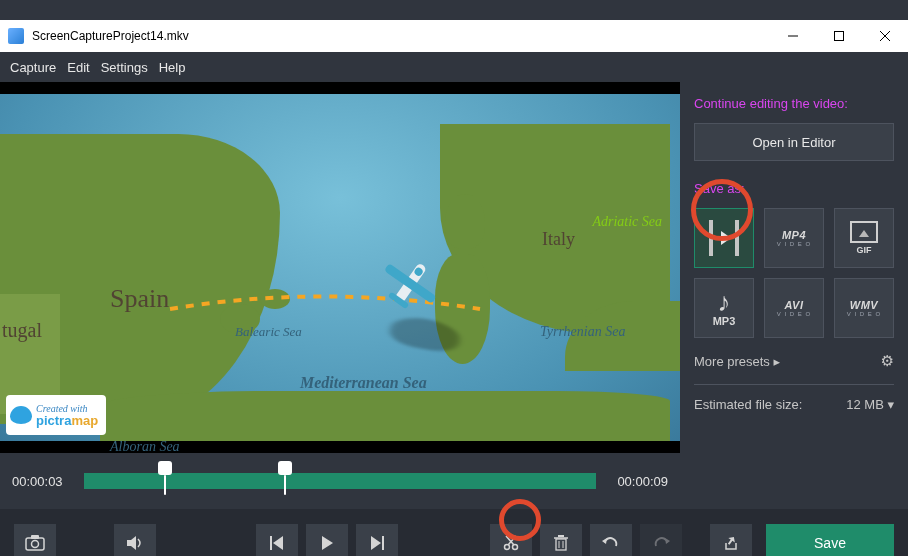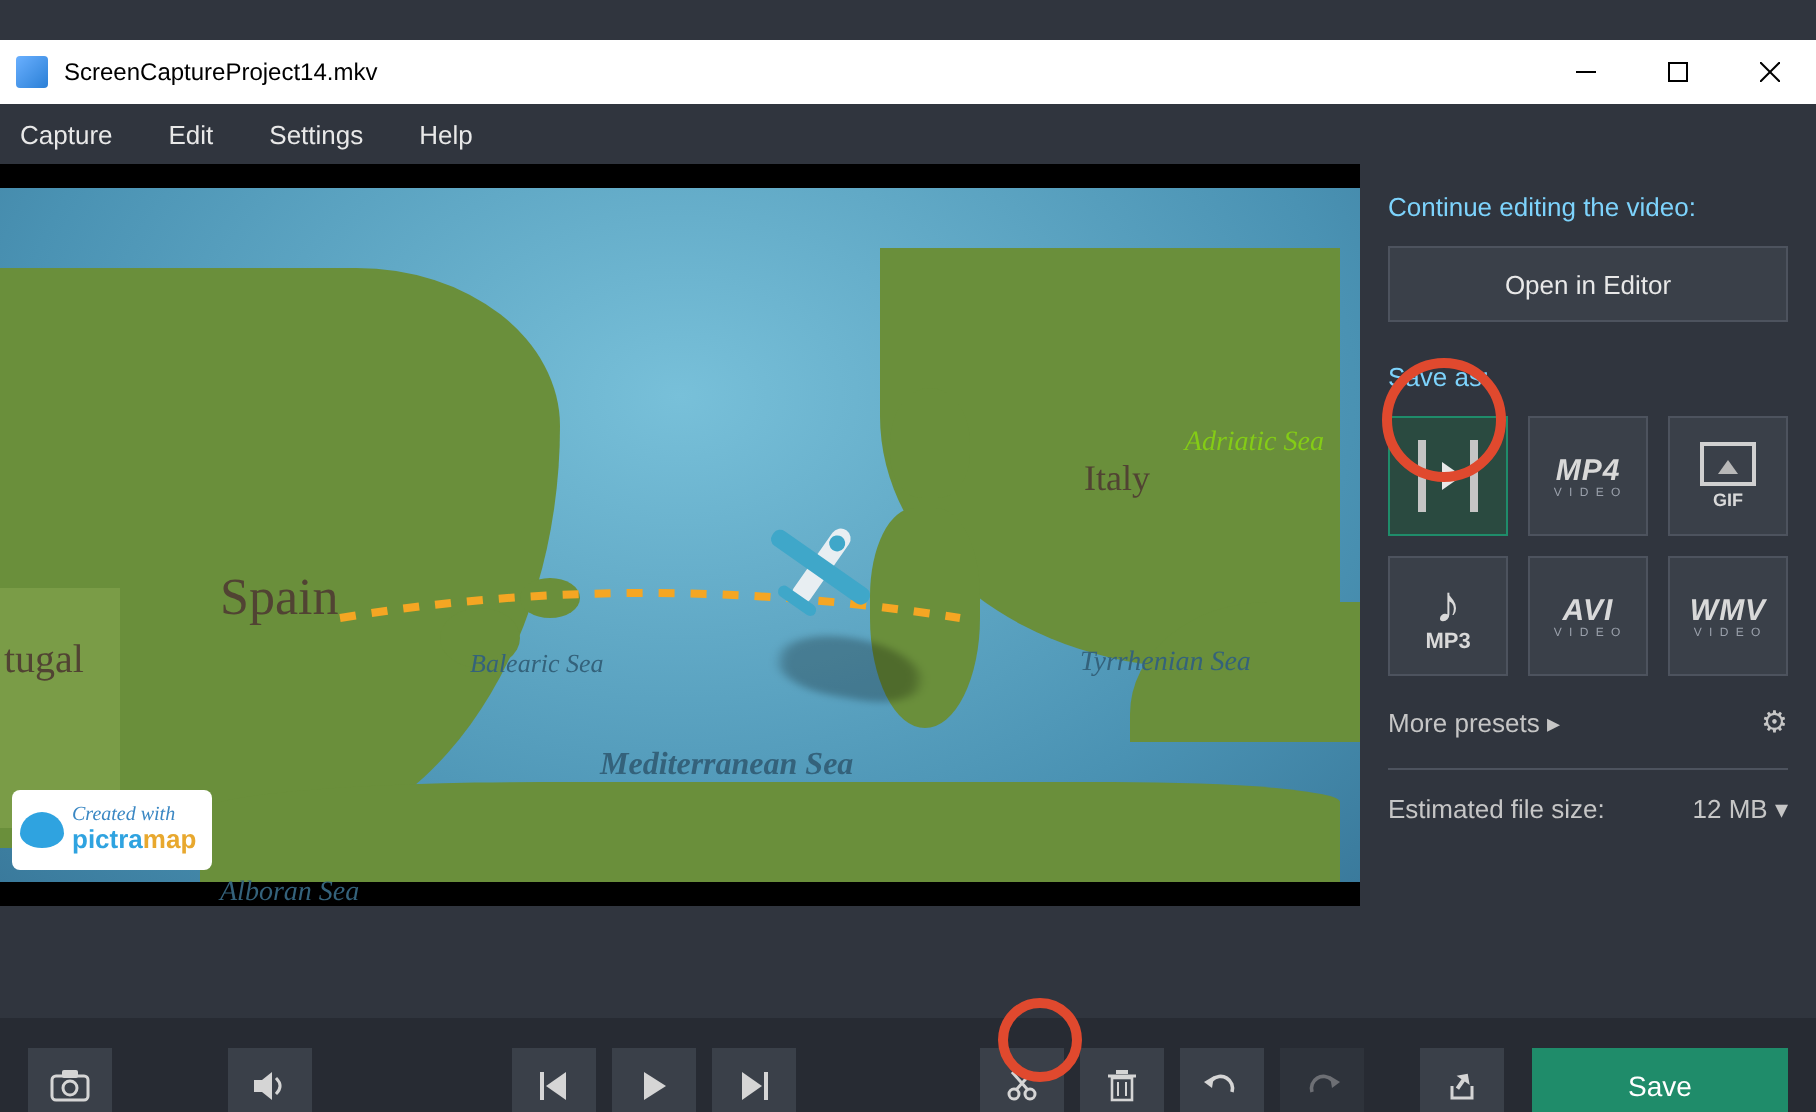--- a/index.html
+++ b/index.html
@@ -6,21 +6,21 @@
   body { width: 908px; height: 556px; background: #30353e; overflow: hidden; }
 
   
   .titlebar { height: 32px; background: #ffffff; display: flex; align-items: center; padding-left: 8px; margin-top: 20px; }
   .titlebar-icon { width: 16px; height: 16px; background: linear-gradient(135deg,#6ab0ff,#2a7fd6); border-radius:2px; }
   .titlebar-text { font-size: 12px; color: #000; margin-left: 8px; flex: 1; }
   .win-btns { display: flex; }
   .win-btn { width: 46px; height: 32px; display:flex; align-items:center; justify-content:center; color:#000; }
 
   
-  .menubar { height: 30px; background: #30353e; display:flex; align-items:center; padding: 0 10px; gap: 28px; }
+  .menubar { height: 30px; background: #30353e; display:flex; align-items:center; padding: 0 10px; gap: 11px; }
   .menu-item { font-size: 13px; color: #e8e8e8; }
 
   
   .main { display:flex; height: 427px; }
   .left-col { width: 680px; display:flex; flex-direction:column; }
   .video { height: 371px; background:#000; position:relative; overflow:hidden; }
   .map { position:absolute; inset:0 0 0 0; margin: 12px 0; }
 
   
   .sea { position:absolute; inset:0; background: radial-gradient(ellipse at 50% 30%, #78c0d9, #4a92b3 70%, #3a7a9c); }
@@ -70,25 +70,25 @@
   .track { position:absolute; top:6px; left:0; right:0; height:16px; background:#1f8c6a; }
   .marker { position:absolute; top:-6px; width:14px; height:14px; background:#fff; border-radius:3px; }
   .marker.tail { position:absolute; width:2px; height:20px; background:#fff; top:8px; }
   .marker1 { left:74px; }
   .marker1t { left:80px; }
   .marker2 { left:194px; }
   .marker2t { left:200px; }
 
   
   .right-col { width: 228px; background:#30353e; padding:14px 14px 0 14px; display:flex; flex-direction:column; }
-  .panel-label { color:#7dd3fc; font-size:13px; margin-bottom:12px; }
+  .panel-label { color:#d946ef; font-size:13px; margin-bottom:12px; }
   .editor-btn { height:38px; border:1px solid #4d535e; background:#3a4049; color:#e8e8e8; font-size:13px; display:flex; align-items:center; justify-content:center; margin-bottom:20px; cursor:pointer; }
   .formats { display:grid; grid-template-columns: repeat(3, 60px); grid-template-rows: repeat(2, 60px); gap:10px; margin-bottom:14px; }
   .fmt { background:#3a4049; border:1px solid #4d535e; display:flex; flex-direction:column; align-items:center; justify-content:center; color:#d9d9d9; cursor:pointer; position:relative; }
-  .fmt .big { font-size:15px; font-weight:bold; font-style:italic; letter-spacing:0.5px; }
+  .fmt .big { font-size:11px; font-weight:bold; font-style:italic; letter-spacing:0.5px; }
   .fmt .sub { font-size:6px; letter-spacing:1px; color:#9aa0ab; }
   .fmt.selected { border:1px solid #1f8c6a; background:#2a4a40; }
   .play-sel { width:30px; height:36px; border-left:4px solid #c5c5c5; border-right:4px solid #c5c5c5; display:flex; align-items:center; justify-content:center; }
   .play-sel::before { content:""; border-left:10px solid #e8e8e8; border-top:7px solid transparent; border-bottom:7px solid transparent; margin-left:3px; }
   .highlight-circle { position:absolute; border:5px solid #e0492e; border-radius:50%; pointer-events:none; }
   .hc1 { width:62px; height:62px; left:691px; top:179px; z-index:20; }
   .hc2 { width:42px; height:42px; left:499px; top:499px; z-index:20; }
 
   .gif-box { width:28px; height:22px; border:2px solid #d0d0d0; display:flex; align-items:flex-end; justify-content:center; padding-bottom:1px; }
   .gif-box::before { content:""; width:0; height:0; border-left:5px solid transparent; border-right:5px solid transparent; border-bottom:7px solid #b8b8b8; margin-bottom:3px; }
@@ -185,20 +185,31 @@
         <div class="watermark">
           <div class="bird"></div>
           <div class="txt">
             <span class="created">Created with</span>
             <span class="brand1">pictra</span><span class="brand2">map</span>
           </div>
         </div>
       </div>
     </div>
 
+    <div class="timeline">
+      <div class="time-text">00:00:03</div>
+      <div class="track-wrap">
+        <div class="track"></div>
+        <div class="marker marker1"></div>
+        <div class="marker tail marker1t"></div>
+        <div class="marker marker2"></div>
+        <div class="marker tail marker2t"></div>
+      </div>
+      <div class="time-text right">00:00:09</div>
+    </div>
   </div>
 
   <div class="right-col">
     <div class="panel-label">Continue editing the video:</div>
     <div class="editor-btn">
         <span>Open in Editor</span>
       </div>
 
     <div class="panel-label">Save as:</div>
     <div class="formats">

